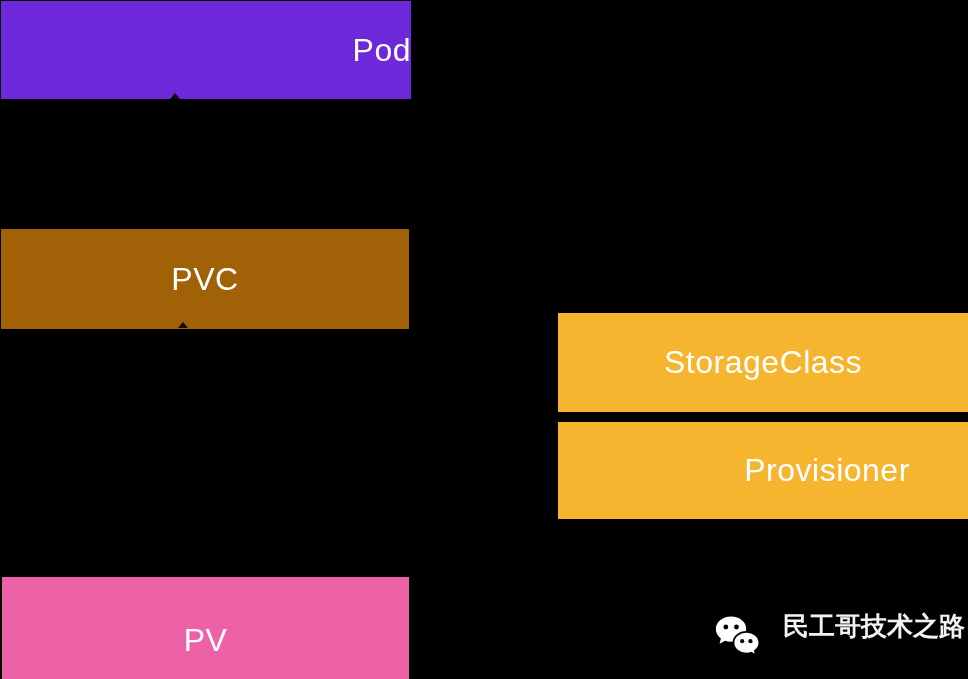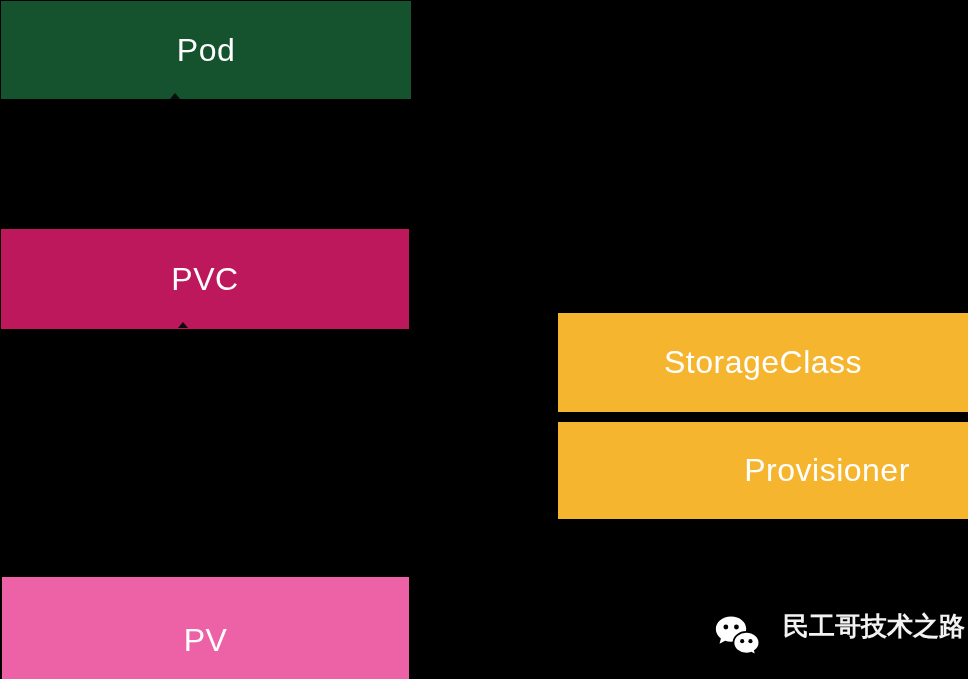--- a/index.html
+++ b/index.html
@@ -36,27 +36,27 @@
   .wm-icon{width:46px;height:46px;flex:0 0 auto;margin-top:4px;}
   .wm-text{display:flex;flex-direction:column;}
   .wm-title{color:#f2f2f2;font-size:26px;font-weight:bold;line-height:32px;white-space:nowrap;}
   .wm-sub{color:#b3b3b3;font-size:19px;line-height:23px;text-align:right;white-space:nowrap;}
 </style>
 </head>
 <body>
 
 <div class="stage">
 
-  <div class="node node-pod" style="background-color: #14532d;">
+  <div class="node node-pod" style="background-color: #6d28d9; justify-content: flex-end;">
     <span>Pod</span>
   </div>
 
   <div class="arrow-tip tip-pod"></div>
 
-  <div class="node node-pvc" style="background-color: #be185d;">
+  <div class="node node-pvc" style="background-color: #a16207;">
     <span>PVC</span>
   </div>
 
   <div class="arrow-tip tip-pvc"></div>
 
   <div class="node node-storageclass" style="background-color: rgb(245, 181, 47);">
     <span>StorageClass</span>
   </div>
 
   <div class="node node-provisioner" style="background-color: rgb(245, 181, 47);">

